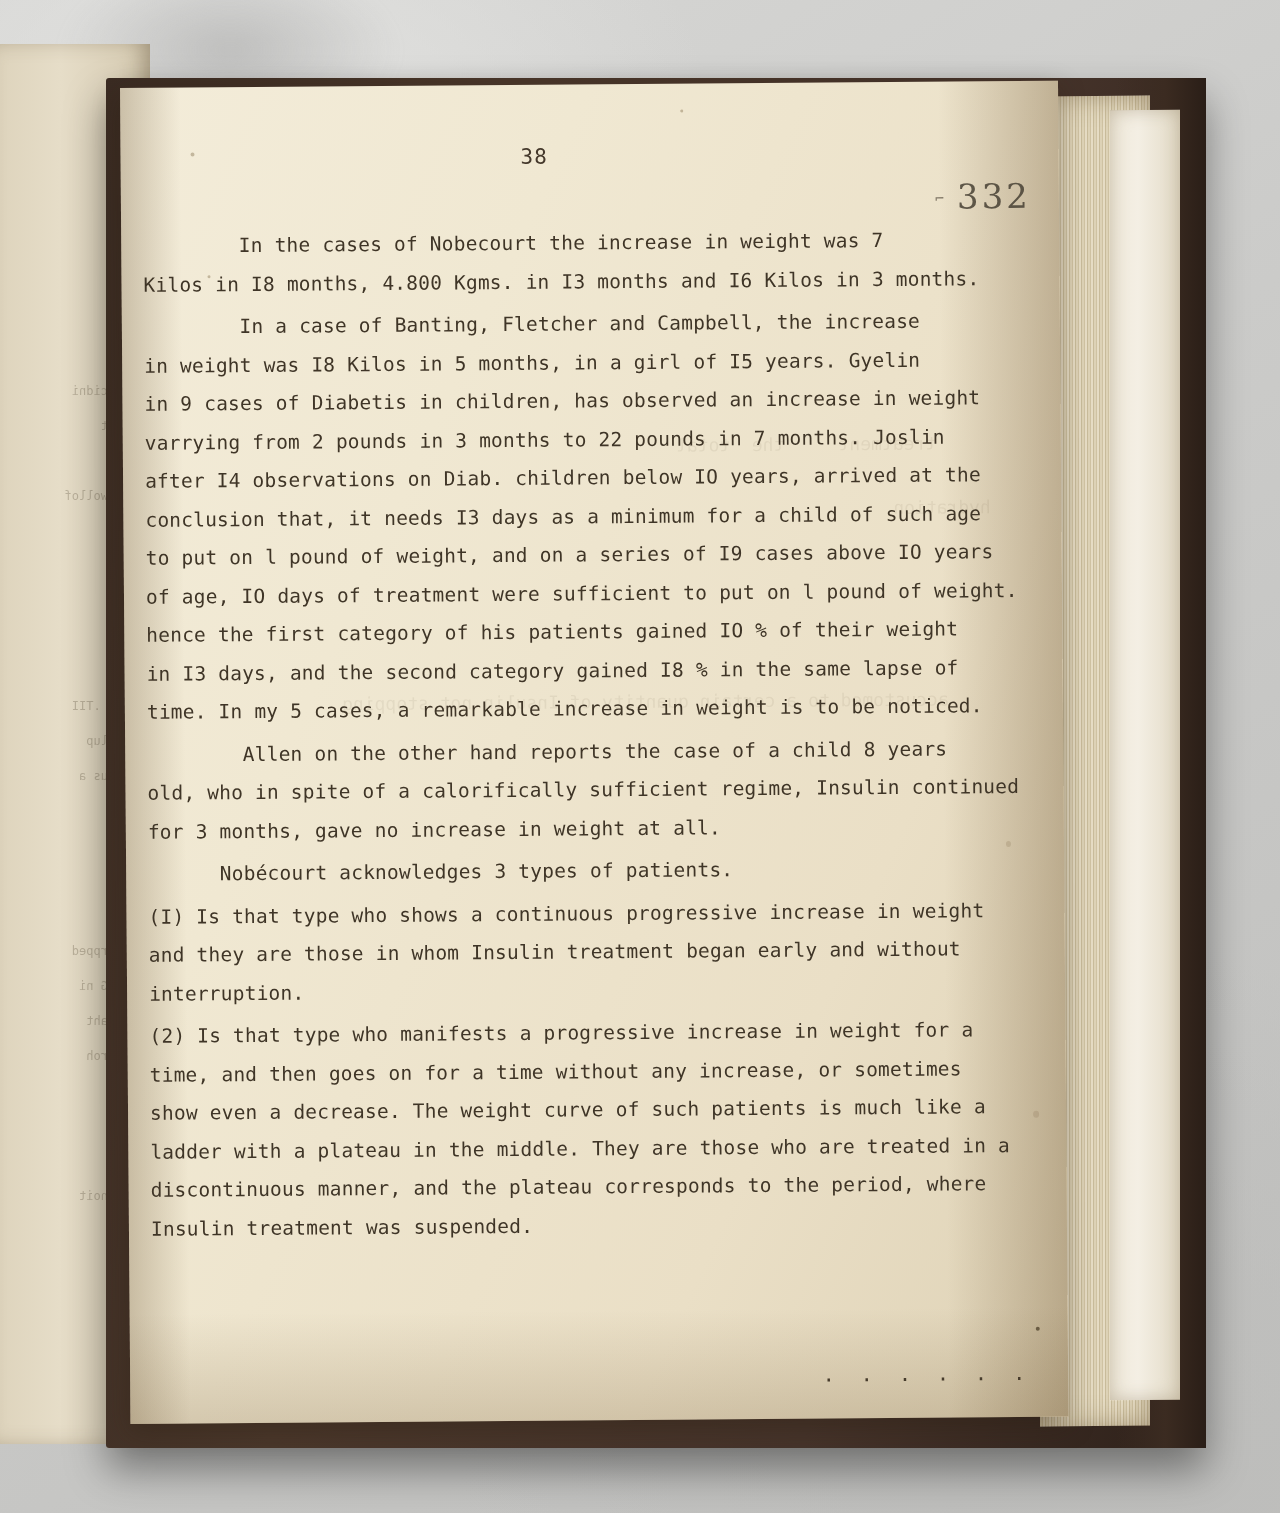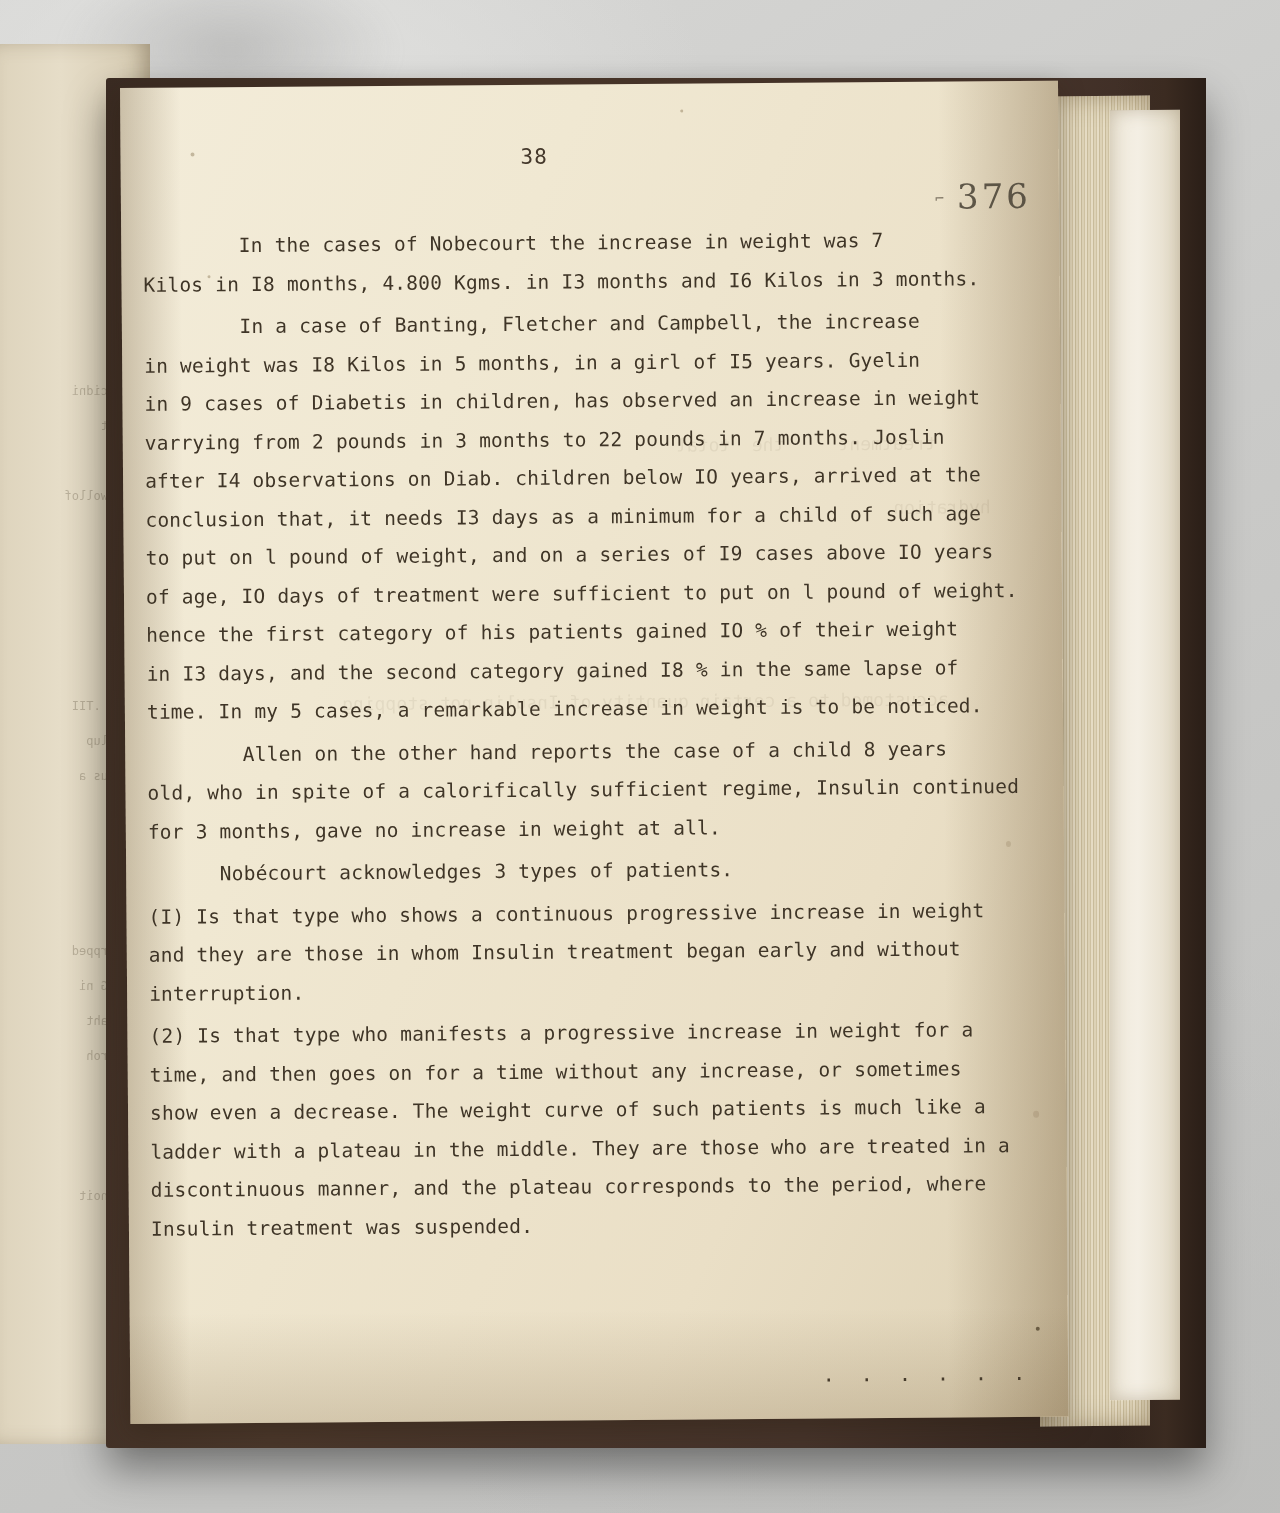--- a/index.html
+++ b/index.html
@@ -255,21 +255,21 @@
     <div class="speck" style="left:905px; top:1030px;width:6px; height:7px; opacity:.45;"></div>
 
     <div class="ghost">        treatment     the  total
    hydration
 
 
        accustomed to a certain quantity of Insulin not stopping</div>
 
     <div class="page-num-top">38</div>
     <div class="stamp-mark">⌐</div>
-    <div class="stamp-num">376</div>
+    <div class="stamp-num">332</div>
 
     <div class="body">
       <p>        In the cases of Nobecourt the increase in weight was 7
 Kilos in I8 months, 4.800 Kgms. in I3 months and I6 Kilos in 3 months.</p>
       <p>        In a case of Banting, Fletcher and Campbell, the increase
 in weight was I8 Kilos in 5 months, in a girl of I5 years. Gyelin
 in 9 cases of Diabetis in children, has observed an increase in weight
 varrying from 2 pounds in 3 months to 22 pounds in 7 months. Joslin
 after I4 observations on Diab. children below IO years, arrived at the
 conclusion that, it needs I3 days as a minimum for a child of such age

